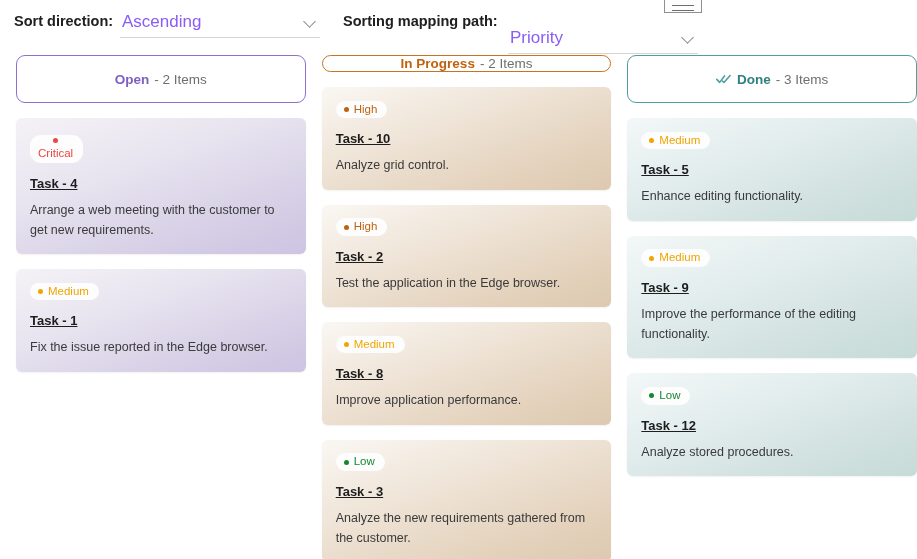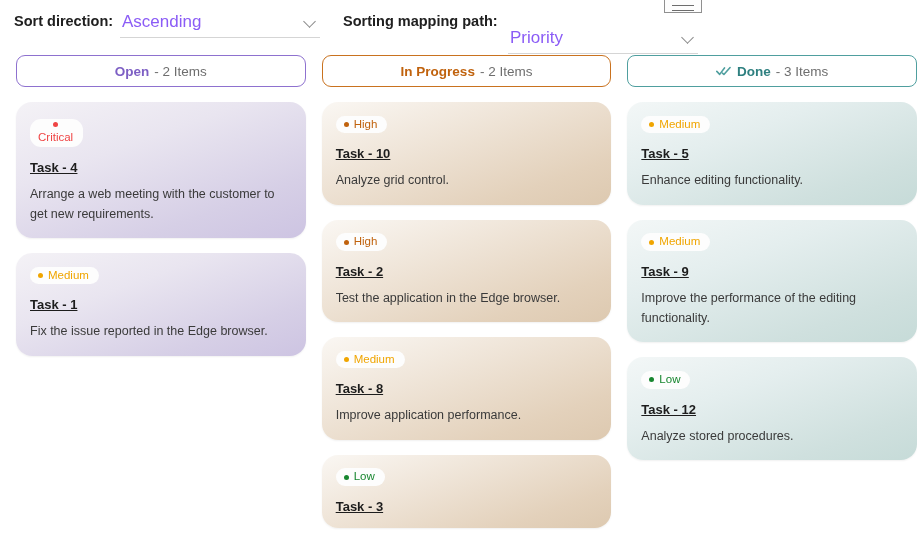--- a/index.html
+++ b/index.html
@@ -98,21 +98,21 @@
   }
   .column {
     width: 300px;
     margin-left: 16px;
     display: flex;
     flex-direction: column;
   }
   .column:first-child { margin-left: 16px; }
 
   .col-header {
-    height: 32px;
+    height: 48px;
     box-sizing: border-box;
     border: 1.2px solid #8e71cf;
     border-radius: 9px;
     background: #ffffff;
     display: flex;
     align-items: center;
     justify-content: center;
     font-size: 13.5px;
     color: #6e6e6e;
     gap: 5px;
@@ -124,32 +124,32 @@
   }
   .col-header .col-count { color: #6e6e6e; }
   .col-header .hdr-icon {
     width: 16px; height: 14px;
     flex: 0 0 auto;
     display: inline-block;
   }
 
   .col-inprogress .col-header { border-color: #c9721f; }
   .col-inprogress .col-header .col-title { color: #c0620d; }
-  .col-done .col-header { border-color: #4f9f9f; border-radius: 8px; }
+  .col-done .col-header { border-color: #4f9f9f; }
   .col-done .col-header .col-title { color: #2f8080; }
 
   .cards {
     margin-top: 15px;
     display: flex;
     flex-direction: column;
     gap: 15px;
   }
 
   .card {
-    border-radius: 16px;
+    border-radius: 6px;
     padding: 11px 14px 14px 14px;
     box-sizing: border-box;
     cursor: grab;
     box-shadow: 0 1px 2px rgba(0,0,0,0.06);
   }
   .col-open .card {
     background: linear-gradient(160deg, #f4f2f6 0%, #e9e5f0 35%, #d6cfe6 75%, #cdc4e2 100%);
   }
   .col-inprogress .card {
     background: linear-gradient(160deg, #faf7f3 0%, #f0e6da 35%, #e3d1bb 78%, #ddc9b0 100%);
@@ -244,21 +244,21 @@
             <span class="dot" style="background: rgb(192, 98, 13);"></span>
             <span>High</span>
           </span><div class="card-title">Task - 2</div><div class="card-desc">Test the application in the Edge browser.</div></div>
         <div class="card"><span class="badge" style="color: rgb(240, 165, 0);">
             <span class="dot" style="background: rgb(240, 165, 0);"></span>
             <span>Medium</span>
           </span><div class="card-title">Task - 8</div><div class="card-desc">Improve application performance.</div></div>
         <div class="card"><span class="badge" style="color: rgb(23, 134, 47);">
             <span class="dot" style="background: rgb(23, 134, 47);"></span>
             <span>Low</span>
-          </span><div class="card-title">Task - 3</div></div>
+          </span><div class="card-title">Task - 3</div><div class="card-desc">Analyze the new requirements gathered from the customer.</div></div>
       </div>
     </div>
     <div class="column col-done">
       <div class="col-header">
         <span class="hdr-icon"><svg viewBox="0 0 20 14" width="16" height="14" aria-hidden="true">
             <path d="M1 7.5 L4.6 11.2 L10.6 3.2" fill="none" stroke="#4f9f9f" stroke-width="2" stroke-linecap="round" stroke-linejoin="round"></path>
             <path d="M8 9.6 L9.9 11.4 L17.6 2.6" fill="none" stroke="#4f9f9f" stroke-width="2" stroke-linecap="round" stroke-linejoin="round"></path>
           </svg></span>
         <span class="col-title">Done</span>
         <span class="col-count">- 3 Items</span>

